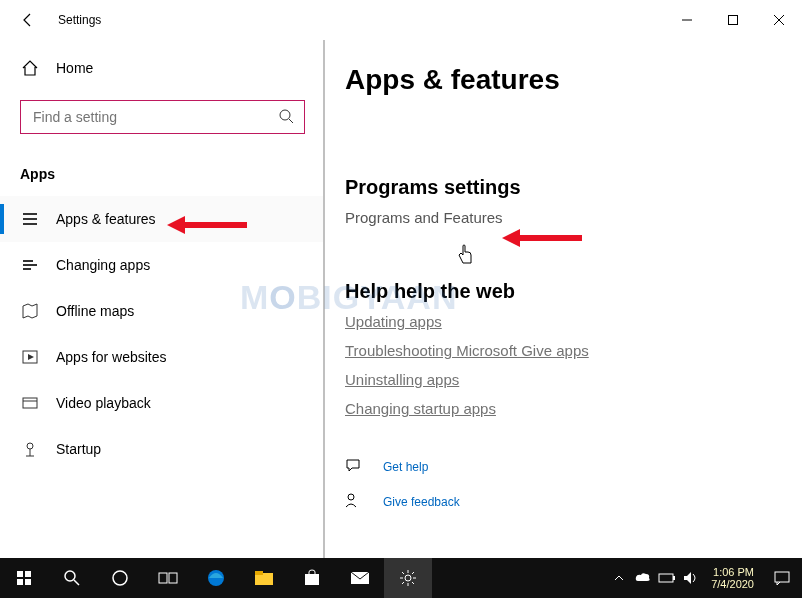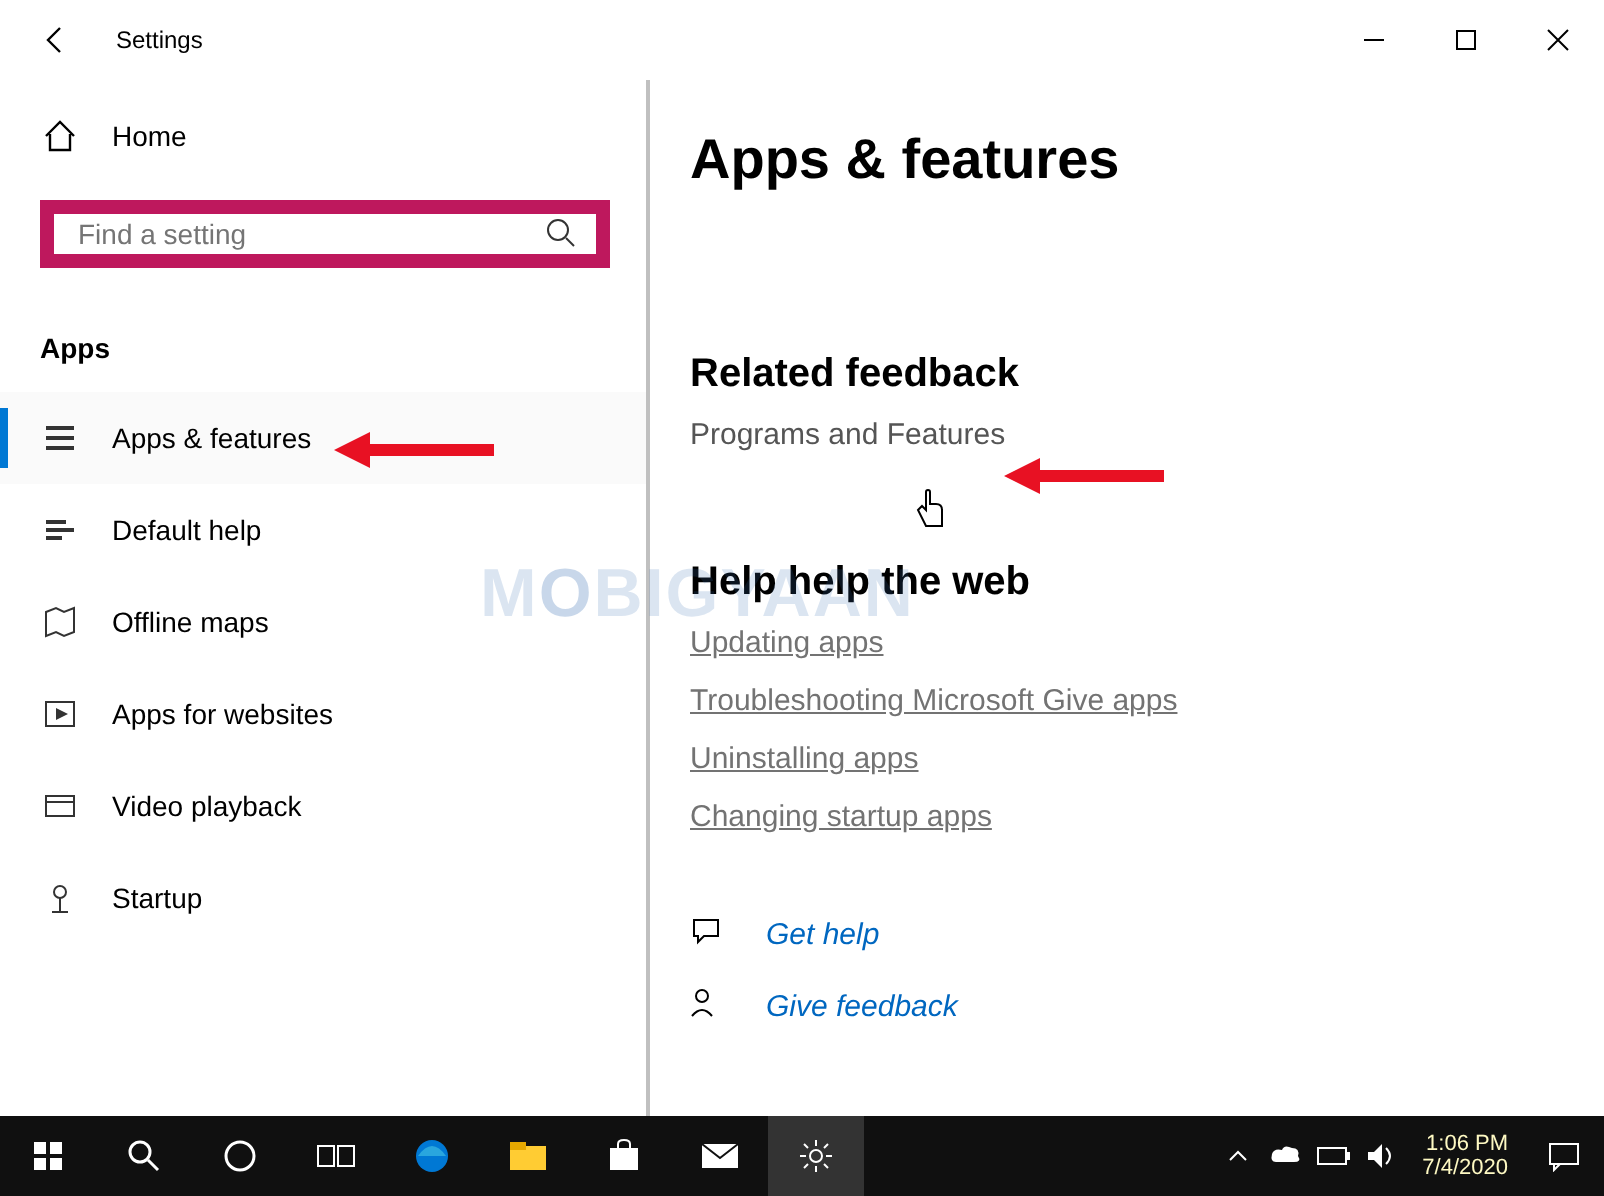--- a/index.html
+++ b/index.html
@@ -14,40 +14,40 @@
   .win-ctrl { width: 46px; height: 32px; display: flex; align-items: center; justify-content: center; }
 
   
   .body { position: absolute; top: 40px; left: 0; right: 0; bottom: 40px; display: flex; }
   .sidebar { width: 325px; padding: 8px 0 0 0; position: relative; }
   .sidebar-scroll { position: absolute; right: 0; top: 0; bottom: 0; width: 2px; background: #c0c0c0; }
 
   .home-row { display: flex; align-items: center; height: 40px; padding-left: 20px; gap: 16px; cursor: pointer; }
   .home-row .icon { width: 20px; display:flex; align-items:center; justify-content:center; }
   .search-wrap { margin: 12px 20px 0 20px; }
-  .search-box { border: 7px solid #be185d; height: 34px; display: flex; align-items: center; padding: 0 10px; justify-content: space-between; }
+  .search-box { border: 1px solid #be185d; height: 34px; display: flex; align-items: center; padding: 0 10px; justify-content: space-between; }
   .search-box input { border: none; outline: none; font-size: 14px; width: 80%; background: transparent; }
 
   .category-title { font-weight: 600; font-size: 14px; margin: 32px 0 14px 20px; }
 
   .nav-list { margin-top: 6px; }
   .nav-item { display: flex; align-items: center; height: 46px; padding-left: 20px; gap: 16px; cursor: pointer; position: relative; }
   .nav-item .icon { width: 20px; display:flex; align-items:center; justify-content:center; color:#333; }
   .nav-item.selected::before { content:""; position:absolute; left:0; top:8px; bottom:8px; width:4px; background:#0078d4; }
   .nav-item.selected { background: rgba(0,0,0,0.02); }
 
   
   .content { flex: 1; padding: 20px 30px 0 20px; overflow: hidden; }
   .page-title { font-size: 28px; font-weight: 600; margin: 4px 0 80px 0; }
   .section-h { font-size: 20px; font-weight: 600; margin: 0 0 10px 0; }
   .related-link { color:#555; font-size:15px; margin-bottom: 8px; display:inline-block; cursor:pointer; }
   .help-section { margin-top: 46px; }
   .help-link { color:#737373; font-size:15px; margin: 0 0 12px 0; cursor:pointer;text-decoration:underline; }
   .footer-links { margin-top: 40px; }
-  .footer-link-row { display:flex; align-items:center; gap:20px; margin-bottom: 16px; color:#0067c0; font-size:15px; cursor:pointer;font-style:italic; }
+  .footer-link-row { display:flex; align-items:center; gap:20px; margin-bottom: 16px; color:#0067c0; font-size:12px; cursor:pointer; }
   .footer-link-row .icon { color:#000; width:18px; }
 
   
   .arrow { position: absolute; display:flex; align-items:center; pointer-events:none; }
   .arrow .shaft { height:6px; background:#e81123; }
   .arrow .head { width:0; height:0; border-top:9px solid transparent; border-bottom:9px solid transparent; border-right:18px solid #e81123; }
 
   
   .cursor { position:absolute; pointer-events:none; }
 
@@ -132,21 +132,21 @@
           <span>Apps &amp; features</span>
         </div>
         <div class="nav-item">
           <span class="icon">
             <svg width="18" height="18" viewBox="0 0 18 18">
                 <rect x="2" y="4" width="10" height="2" fill="#333"></rect>
                 <rect x="2" y="8" width="14" height="2" fill="#333"></rect>
                 <rect x="2" y="12" width="8" height="2" fill="#333"></rect>
               </svg>
           </span>
-          <span>Default help</span>
+          <span>Changing apps</span>
         </div>
         <div class="nav-item">
           <span class="icon">
             <svg width="18" height="18" viewBox="0 0 18 18">
                 <path d="M2 4 L7 2 L11 4 L16 2 V14 L11 16 L7 14 L2 16 Z" stroke="#333" stroke-width="1" fill="none"></path>
               </svg>
           </span>
           <span>Offline maps</span>
         </div>
         <div class="nav-item">
@@ -178,21 +178,21 @@
           <span>Startup</span>
         </div>
       </div>
 
       <div class="sidebar-scroll"></div>
     </div>
 
     <div class="content">
       <h1 class="page-title">Apps &amp; features</h1>
 
-      <h2 class="section-h">Related feedback</h2>
+      <h2 class="section-h">Programs settings</h2>
       <div><a class="related-link">Programs and Features</a></div>
 
       <div class="help-section">
         <h2 class="section-h">Help help the web</h2>
         <div class="help-link">Updating apps</div>
         <div class="help-link">Troubleshooting Microsoft Give apps</div>
         <div class="help-link">Uninstalling apps</div>
         <div class="help-link">Changing startup apps</div>
       </div>
 

